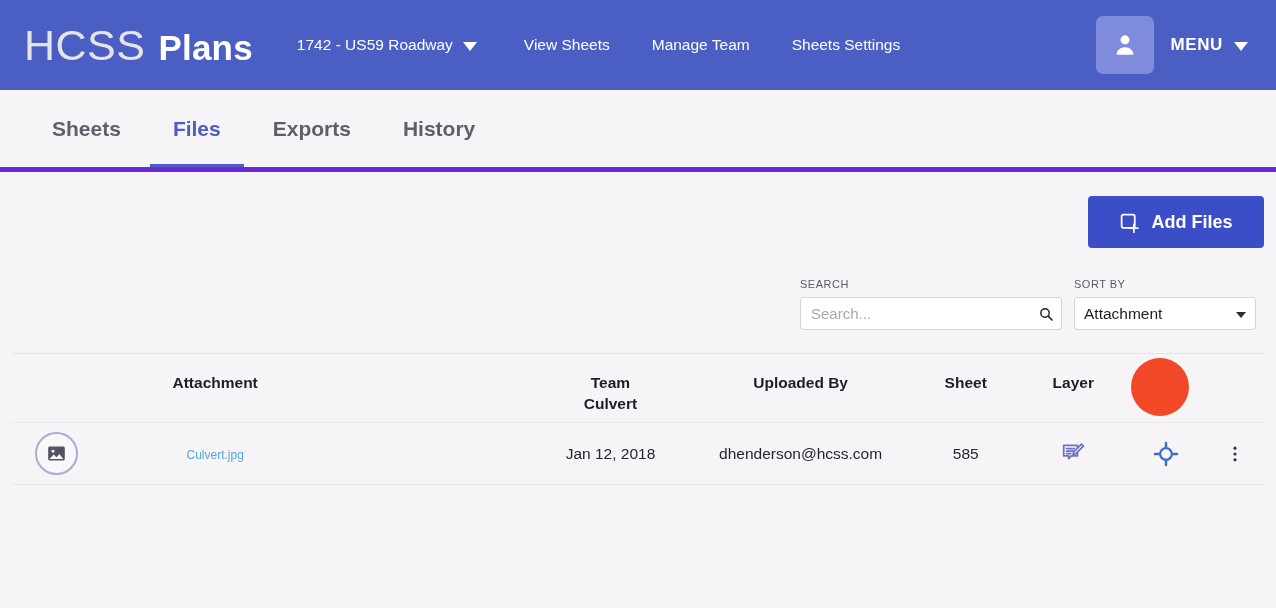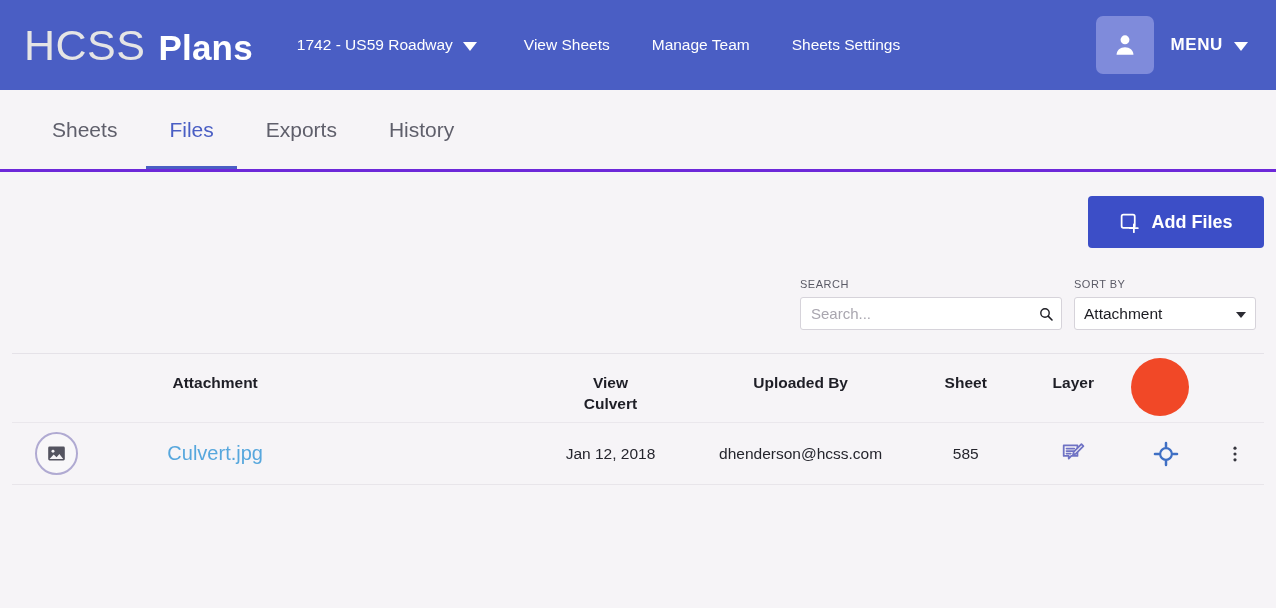--- a/index.html
+++ b/index.html
@@ -107,21 +107,22 @@
     white-space: nowrap;
   }
 
   
   .tabbar {
     height: 82px;
     background: #f6f4f7;
     display: flex;
     align-items: flex-end;
     padding-left: 26px;
-    border-bottom: 3px solid #6d28d9;
+    border-bottom: 5px solid #6d28d9;
+    font-weight: bold;
   }
   .tab {
     font-size: 21px;
     color: #5f5f6b;
     padding: 0 26px;
     height: 100%;
     display: flex;
     align-items: center;
     cursor: pointer;
     position: relative;
@@ -288,21 +289,21 @@
     justify-content: center;
     margin: 0 auto;
     background: #f8f7f9;
     cursor: pointer;
   }
   .thumb-glyph { width: 21px; height: 21px; display: block; }
 
   .file-link {
     color: #57a7dd;
     text-decoration: none;
-    font-size: 20px;
+    font-size: 12px;
     cursor: pointer;
   }
   .icon-btn {
     display: inline-flex;
     align-items: center;
     justify-content: center;
     width: 34px; height: 34px;
     cursor: pointer;
     vertical-align: middle;
   }
@@ -409,21 +410,21 @@
 
   <div class="hr"></div>
 
   <table class="files-table">
     <thead>
       <tr>
         <th class="col-thumb"></th>
         <th class="col-attachment">Attachment</th>
         <th class="col-spacer"></th>
         <th class="col-date">
-          <span>View</span><br>
+          <span>Team</span><br>
           <span>Culvert</span>
         </th>
         <th class="col-user">Uploaded By</th>
         <th class="col-sheet">Sheet</th>
         <th class="col-layer">Layer</th>
         <th class="col-act1"></th>
         <th class="col-act2"></th>
       </tr>
     </thead>
     <tbody>

